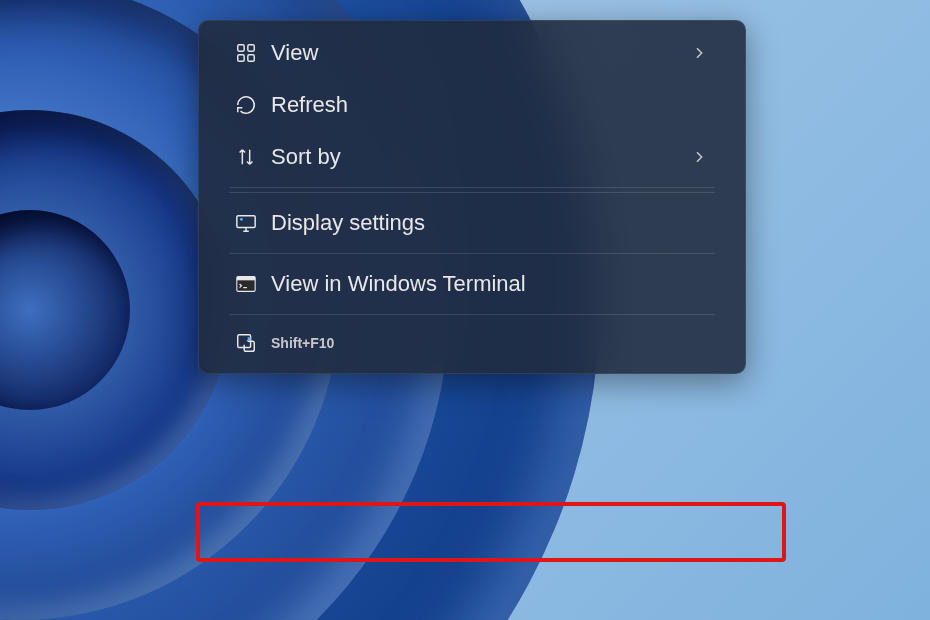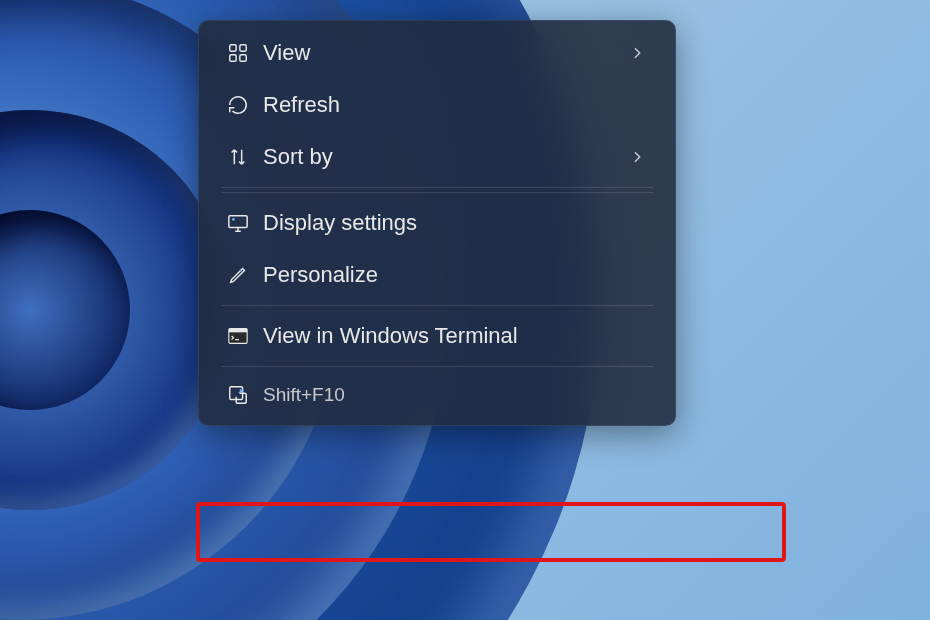--- a/index.html
+++ b/index.html
@@ -24,27 +24,27 @@
     }
     .swirl-1 { width: 1200px; height: 1200px; left: -600px; top: -300px; background: radial-gradient(circle at 40% 40%, #4d8dd6 0%, #1a4d9e 50%, #0a2a6d 100%); }
     .swirl-2 { width: 900px; height: 900px; left: -450px; top: -150px; background: radial-gradient(circle at 45% 45%, #5e9de0 0%, #2a5cb0 50%, #132e70 100%); box-shadow: inset 30px 30px 60px rgba(0, 15, 60, 0.7), inset -15px -15px 40px rgba(150, 200, 255, 0.4); }
     .swirl-3 { width: 640px; height: 640px; left: -300px; top: -20px; background: radial-gradient(circle at 48% 48%, #6fa8e4 0%, #2e5fb5 50%, #0d2560 100%); box-shadow: inset 25px 25px 50px rgba(0, 10, 50, 0.7), inset -10px -10px 30px rgba(160, 210, 255, 0.4); }
     .swirl-4 { width: 400px; height: 400px; left: -170px; top: 110px; background: radial-gradient(circle at 50% 50%, #5288d0 0%, #183a8a 60%, #081845 100%); box-shadow: inset 20px 20px 40px rgba(0, 8, 40, 0.8), inset -8px -8px 25px rgba(140, 190, 255, 0.4); }
     .swirl-5 { width: 200px; height: 200px; left: -70px; top: 210px; background: radial-gradient(circle at 50% 50%, #3e6fc0 0%, #0c1f5a 80%); box-shadow: inset 15px 15px 30px rgba(0, 5, 30, 0.85); }
     .context-menu {
       position: absolute;
       left: 198px;
       top: 20px;
-      width: 478px;
+      width: 548px;
       background: rgba(32, 42, 62, 0.88);
       backdrop-filter: blur(20px);
       border-radius: 10px;
       border: 1px solid rgba(255, 255, 255, 0.08);
       box-shadow: 0 8px 32px rgba(0, 0, 0, 0.4);
-      padding: 6px 8px;
+      padding: 6px 16px;
       color: #e8e8e8;
     }
     .menu-item {
       display: flex;
       align-items: center;
       padding: 13px 22px 13px 20px;
       font-size: 22px;
       font-weight: 400;
       position: relative;
       cursor: default;
@@ -53,22 +53,23 @@
       width: 36px;
       display: flex;
       align-items: center;
       justify-content: flex-start;
       flex-shrink: 0;
     }
     .menu-item .label {
       flex: 1;
     }
     .menu-item .shortcut {
-      font-size: 19px;
+      font-size: 14px;
       color: #c8c8cc;
+      font-weight: bold;
     }
     .menu-item .chevron {
       color: #c8c8cc;
       display: flex;
       align-items: center;
     }
     .separator {
       height: 1px;
       background: rgba(255, 255, 255, 0.12);
       margin: 4px 14px;
@@ -148,29 +149,20 @@
     <span class="icon">
       <svg width="22" height="22" viewBox="0 0 24 24" fill="none" stroke="#e8e8e8" stroke-width="1.6">
         <rect x="2" y="4" width="20" height="13" rx="1.5"></rect>
         <path d="M9 21h6M12 17v4"></path>
         <circle cx="7" cy="8" r="1.5" fill="#6cb2ff" stroke="none"></circle>
       </svg>
     </span>
     <span class="label">Display settings</span>
   </div>
 
-  <div class="menu-item">
-    <span class="icon">
-      <svg width="22" height="22" viewBox="0 0 24 24" fill="none" stroke="#e8e8e8" stroke-width="1.6">
-        <path d="M4 20l3-1 12-12-2-2L5 17l-1 3z"></path>
-        <path d="M14 6l2 2" stroke="#6cb2ff"></path>
-      </svg>
-    </span>
-    <span class="label">Personalize</span>
-  </div>
 
   <div class="separator"></div>
 
   <div class="menu-item">
     <span class="icon">
       <svg width="22" height="22" viewBox="0 0 24 24" fill="none">
         <rect x="2" y="4" width="20" height="16" rx="1.5" fill="#2a2a2a" stroke="#e8e8e8" stroke-width="1.2"></rect>
         <rect x="2" y="4" width="20" height="4" fill="#e8e8e8"></rect>
         <path d="M5 12l2 2-2 2M9 16h4" stroke="#e8e8e8" stroke-width="1.4"></path>
       </svg>

